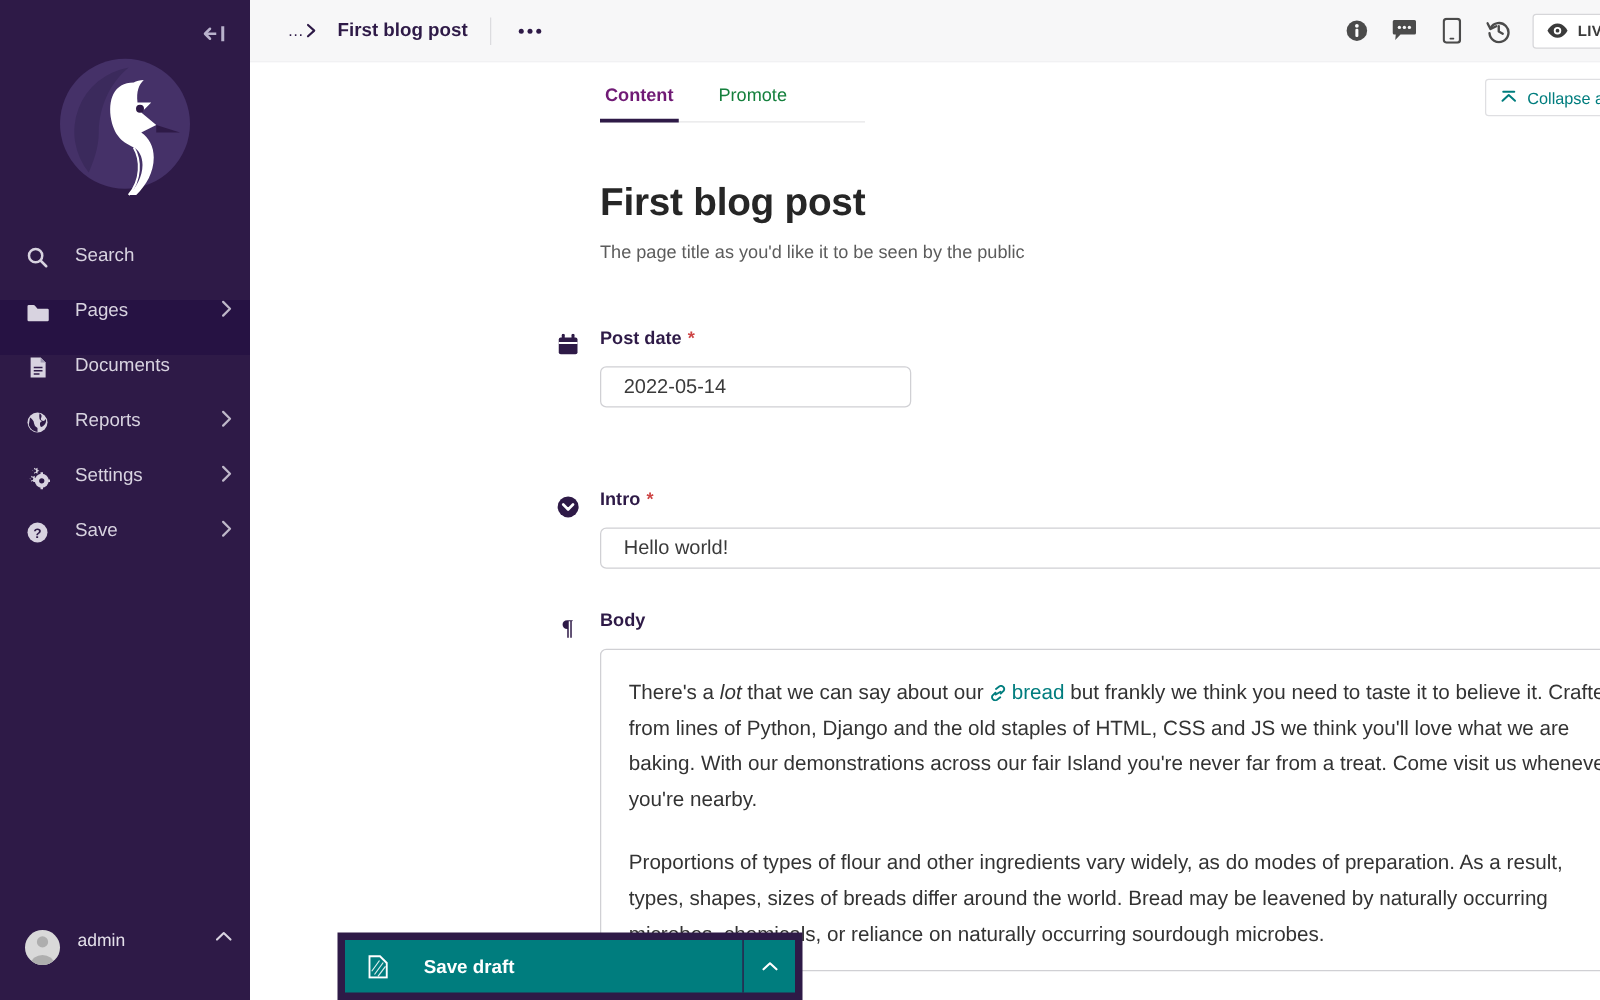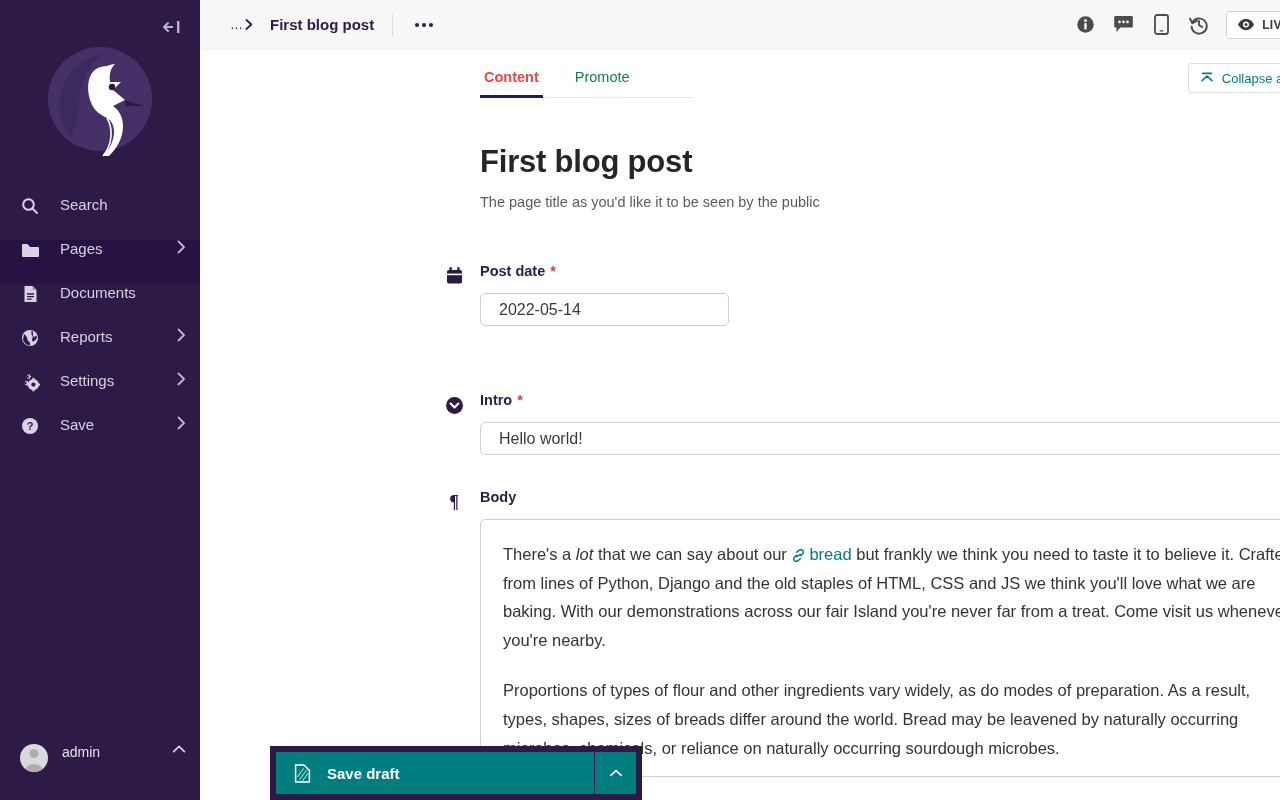--- a/index.html
+++ b/index.html
@@ -108,21 +108,21 @@
   .tabs-wrap { position: relative; padding: 0 0 0 280px; background: #fff; }
   .tabs {
     display: flex; align-items: flex-end; gap: 6px;
     height: 48px; border-bottom: 1px solid #e6e6e8;
     width: 212px;
   }
   .tab {
     font-size: 14.5px; padding: 0 4px 12px; cursor: pointer;
     color: #15803d; position: relative;
   }
-  .tab.active { color: #ef4444; font-weight: 700; }
+  .tab.active { color: #701a75; font-weight: 700; }
   .tab.active::after {
     content: ""; position: absolute; left: 0; right: 0; bottom: -1px;
     height: 3px; background: #2e1a47;
   }
   .collapse-all {
     position: absolute; top: 13px; right: 18px;
     display: flex; align-items: center; gap: 8px;
     border: 1px solid #dfdfe2; border-radius: 3px; background: #fff;
     height: 30px; padding: 0 11px; cursor: pointer;
     font-size: 13px; color: #007d7e; font-weight: 400;
@@ -173,21 +173,21 @@
   .minimap { position: absolute; right: 0; top: 115px; width: 46px; height: 200px; }
 
   
   .actionbar {
     position: absolute; left: 70px; bottom: 0; width: 372px; height: 54px;
     background: #2e1a47; padding: 6px;
     display: flex; align-items: stretch;
   }
   .save-btn {
     flex: 1 1 auto; background: #007d7e; color: #fff;
-    display: flex; align-items: center; gap: 16px;
+    display: flex; align-items: center; gap: 28px;
     padding: 0 18px; cursor: pointer;
     font-size: 15px; font-weight: 700;
   }
   .save-toggle {
     width: 42px; background: #007d7e; color: #fff;
     display: flex; align-items: center; justify-content: center;
     border-left: 1px solid #2e1a47; cursor: pointer;
   }
   svg { display: block; }
 </style>

